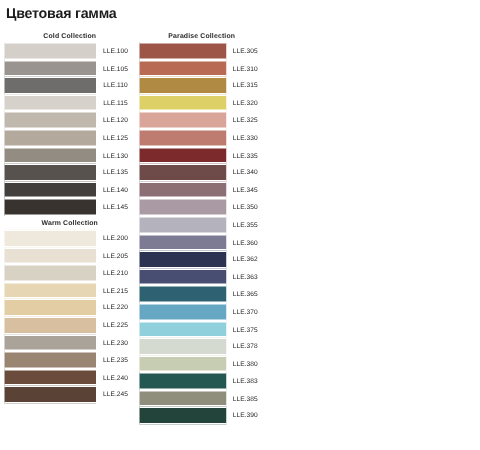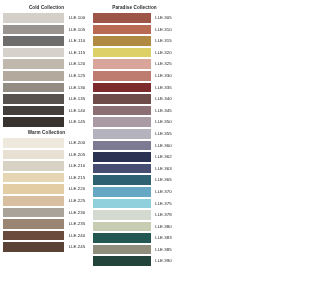--- a/index.html
+++ b/index.html
@@ -74,20 +74,21 @@
     white-space: nowrap;
     overflow: hidden;
   }
   .col-right .code { flex-basis: 25px; width: 25px; }
 </style>
 </head>
 <body>
 
 <div class="page">
 
+  <div class="title">Цветовая гамма</div>
 
   <div class="columns">
 
     <div class="col col-left">
       <div class="section-head">Cold Collection</div>
       <div class="swatch-list">
           <div class="row">
             <div class="chip" style="background: rgb(213, 207, 201);"></div>
             <div class="code">LLE.100</div>
           </div>

